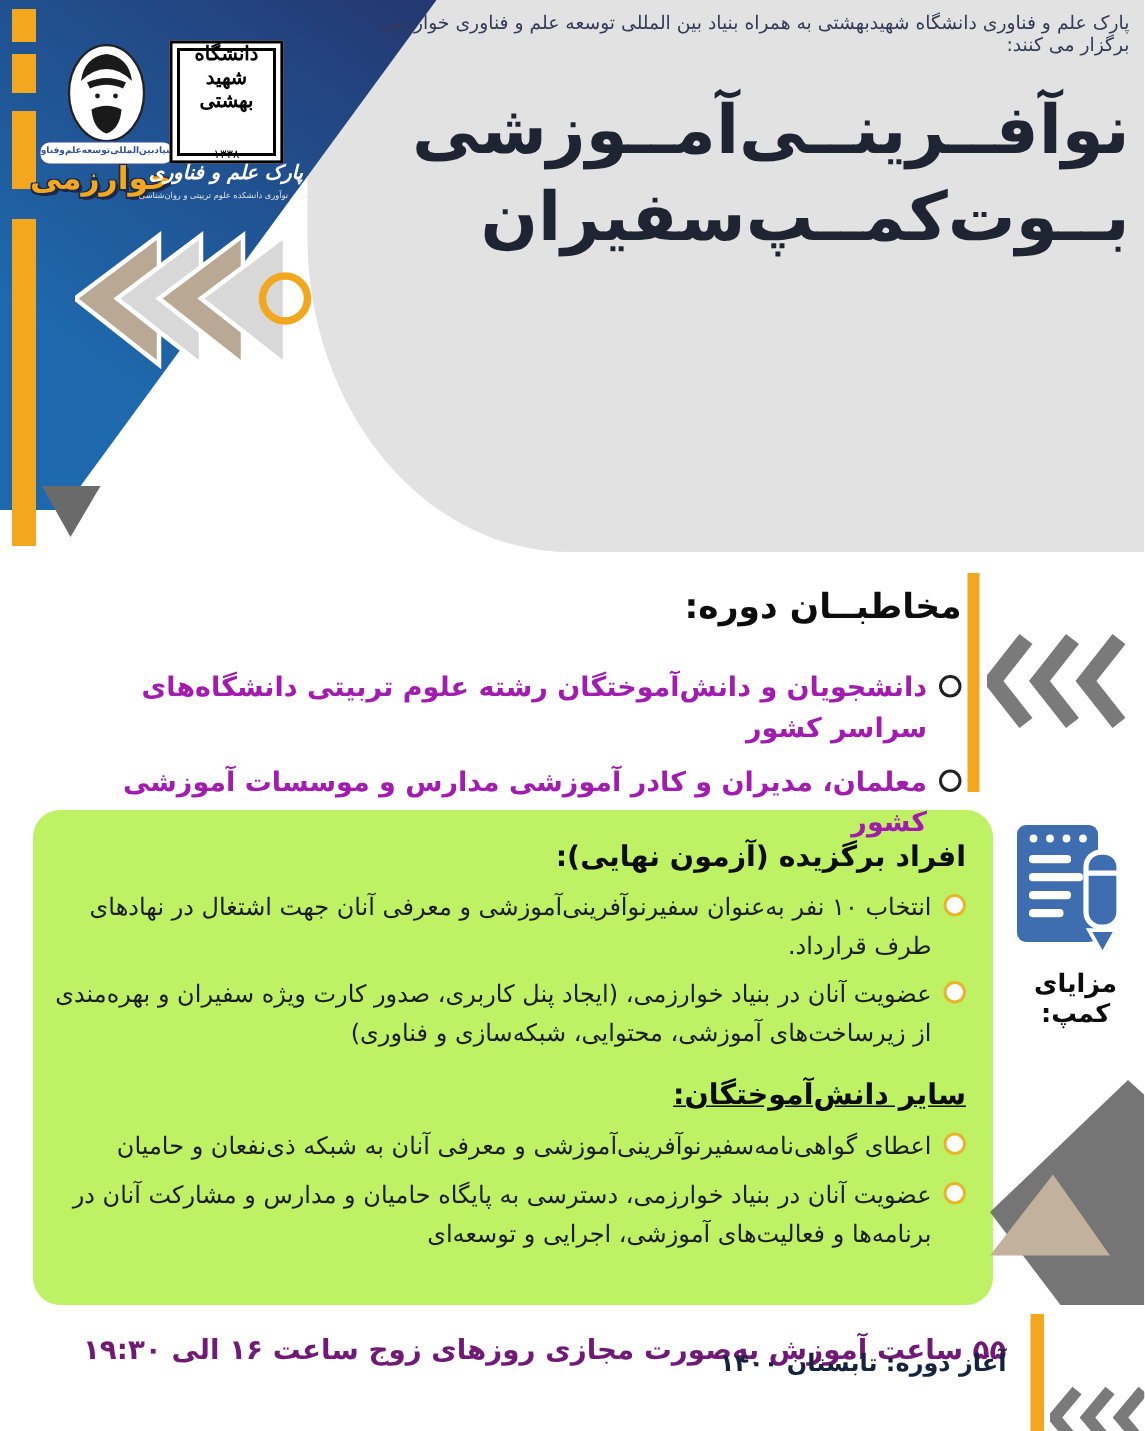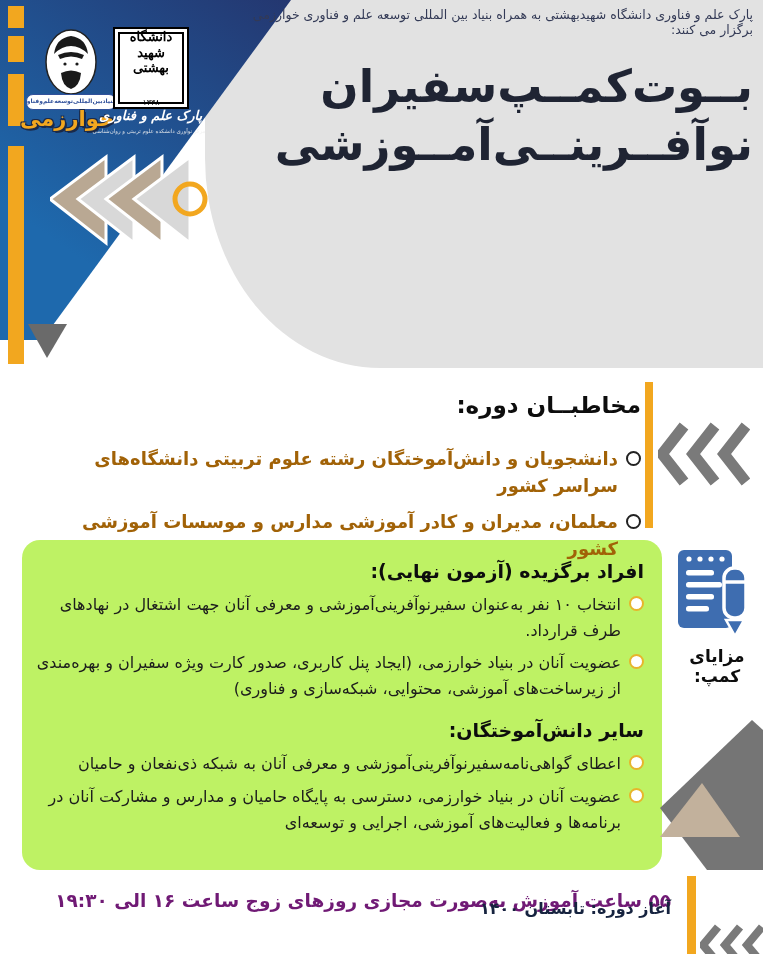--- a/index.html
+++ b/index.html
@@ -63,21 +63,21 @@
     font-size:28px;font-weight:600;color:#232c3e;line-height:1.62;
   }
   
   .aud-heading{
     position:absolute;top:392px;right:122px;z-index:5;
     font-size:23px;font-weight:bold;color:#0d0d0d;text-align:right;
   }
   .aud-bar{position:absolute;left:645px;top:382px;width:8px;height:146px;background:#f2a71f;z-index:4;}
   .aud-list{position:absolute;top:445px;right:122px;left:60px;z-index:5;}
   .bullet-row{display:flex;align-items:baseline;gap:8px;margin-bottom:9px;}
-  .aud-list .bullet-row{font-size:18px;font-weight:bold;color:#a16207;line-height:1.5;}
+  .aud-list .bullet-row{font-size:18px;font-weight:bold;color:#a21caf;line-height:1.5;}
   .circle-marker{
     flex:0 0 auto;width:11px;height:11px;border-radius:50%;background:#fff;
     border:2.5px solid #222;position:relative;top:1px;
   }
   
   .gray-box{
     position:absolute;left:22px;top:540px;width:640px;height:330px;z-index:2;
     background:#bef264;border-radius:18px;padding:16px 18px 0 14px;box-sizing:border-box;
   }
   .box-heading{font-size:19px;font-weight:bold;color:#0d0d0d;margin:4px 0 10px;text-align:right;}
@@ -139,22 +139,22 @@
   <div class="sbu-box">
     <div class="sbu-name">دانشگاه شهید بهشتی</div>
     <div class="sbu-year">۱۳۳۸</div>
   </div>
   <div class="sbu-park">پارک علم و فناوری</div>
   <div class="sbu-subline">مرکز نوآوری دانشکده علوم تربیتی و روان‌شناسی</div>
 
   <div class="org-line">پارک علم و فناوری دانشگاه شهیدبهشتی به همراه بنیاد بین المللی توسعه علم و فناوری خوارزمی برگزار می کنند:</div>
 
   <div class="title">
+    <div>نوآفــرینــی‌آمــوزشی</div>
     <div>بــوت‌کمــپ‌سفیران</div>
-    <div>نوآفــرینــی‌آمــوزشی</div>
   </div>
 
 
   <div class="aud-heading">مخاطبــان دوره:</div>
   <div class="aud-bar"></div>
   <svg class="dec" style="left:658px;top:422px;" width="92" height="64" viewBox="0 0 92 64">
     <polyline points="26,4 4,32 26,60" fill="none" stroke="#7a7a7a" stroke-width="11"></polyline>
     <polyline points="57,4 35,32 57,60" fill="none" stroke="#7a7a7a" stroke-width="11"></polyline>
     <polyline points="88,4 66,32 88,60" fill="none" stroke="#7a7a7a" stroke-width="11"></polyline>
   </svg>
@@ -172,21 +172,21 @@
   <div class="gray-box">
     <div class="box-heading">افراد برگزیده (آزمون نهایی):</div>
     <div class="bullet-row box-item">
       <span class="circle-marker gold"></span>
       <span>انتخاب ۱۰ نفر به‌عنوان سفیرنوآفرینی‌آموزشی و معرفی آنان جهت اشتغال در نهادهای طرف قرارداد.</span>
     </div>
     <div class="bullet-row box-item">
       <span class="circle-marker gold"></span>
       <span>عضویت آنان در بنیاد خوارزمی، (ایجاد پنل کاربری، صدور کارت ویژه سفیران و بهره‌مندی از زیرساخت‌های آموزشی، محتوایی، شبکه‌سازی و فناوری)</span>
     </div>
-    <div class="box-heading" style="margin-top:18px;">سایر دانش‌آموختگان:</div>
+    <div class="box-heading" style="margin-top:18px;text-decoration:underline;">سایر دانش‌آموختگان:</div>
     <div class="bullet-row box-item">
       <span class="circle-marker gold"></span>
       <span>اعطای گواهی‌نامه‌سفیرنوآفرینی‌آموزشی و معرفی آنان به شبکه ذی‌نفعان و حامیان</span>
     </div>
     <div class="bullet-row box-item">
       <span class="circle-marker gold"></span>
       <span>عضویت آنان در بنیاد خوارزمی، دسترسی به پایگاه حامیان و مدارس و مشارکت آنان در برنامه‌ها و فعالیت‌های آموزشی، اجرایی و توسعه‌ای</span>
     </div>
   </div>
 

